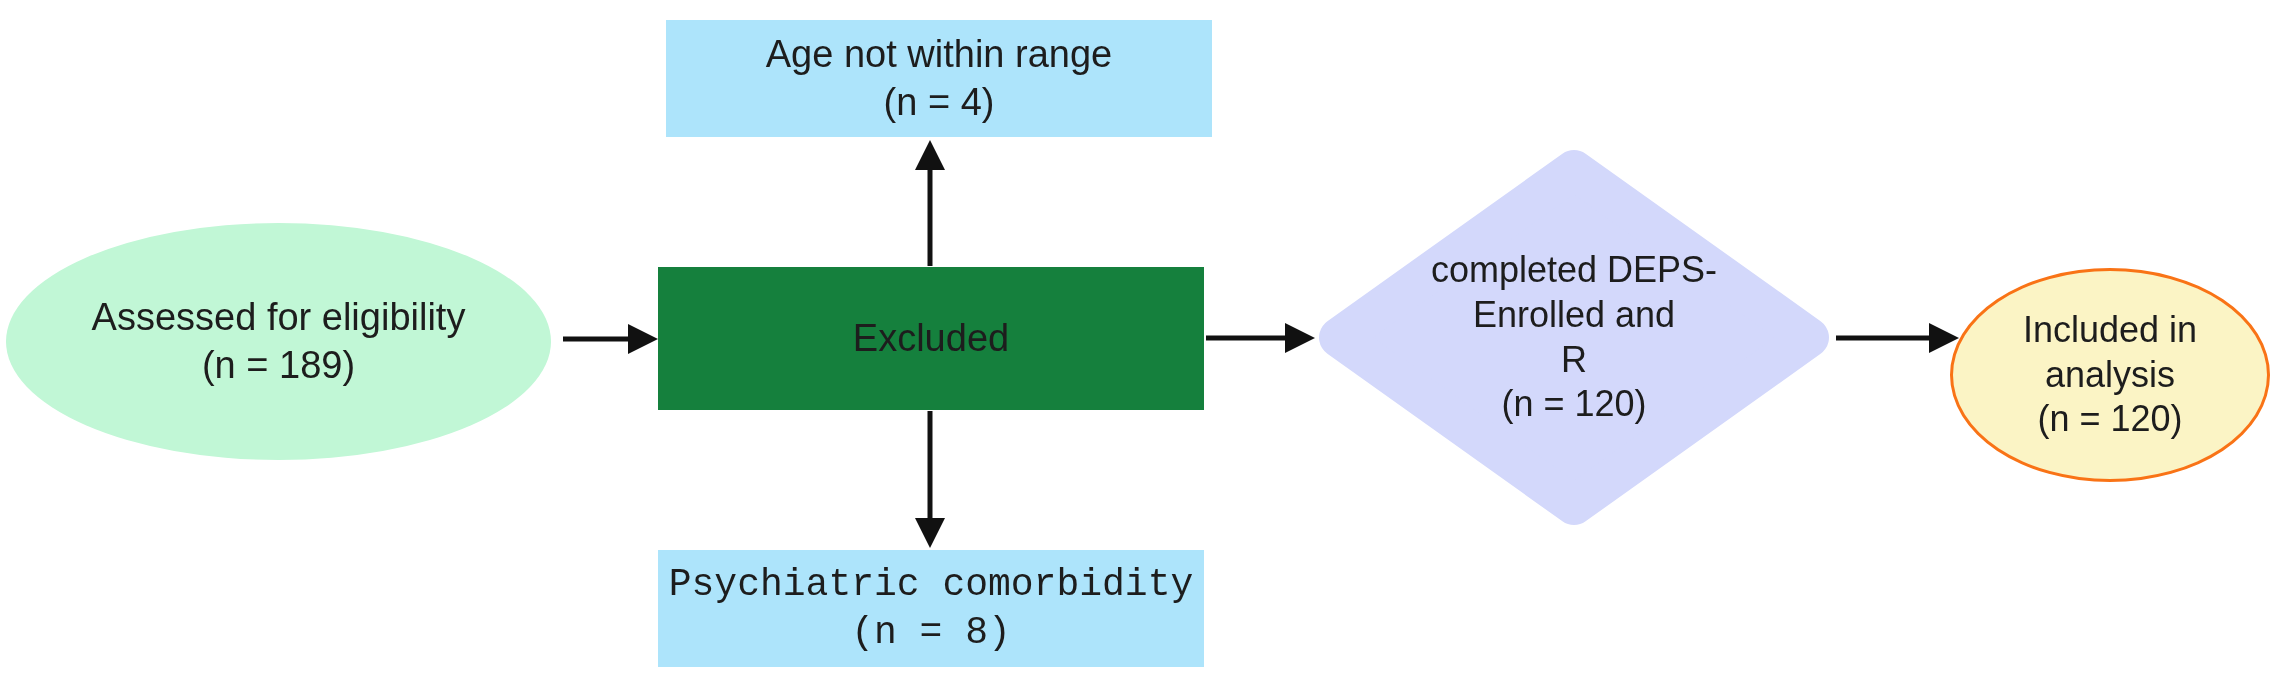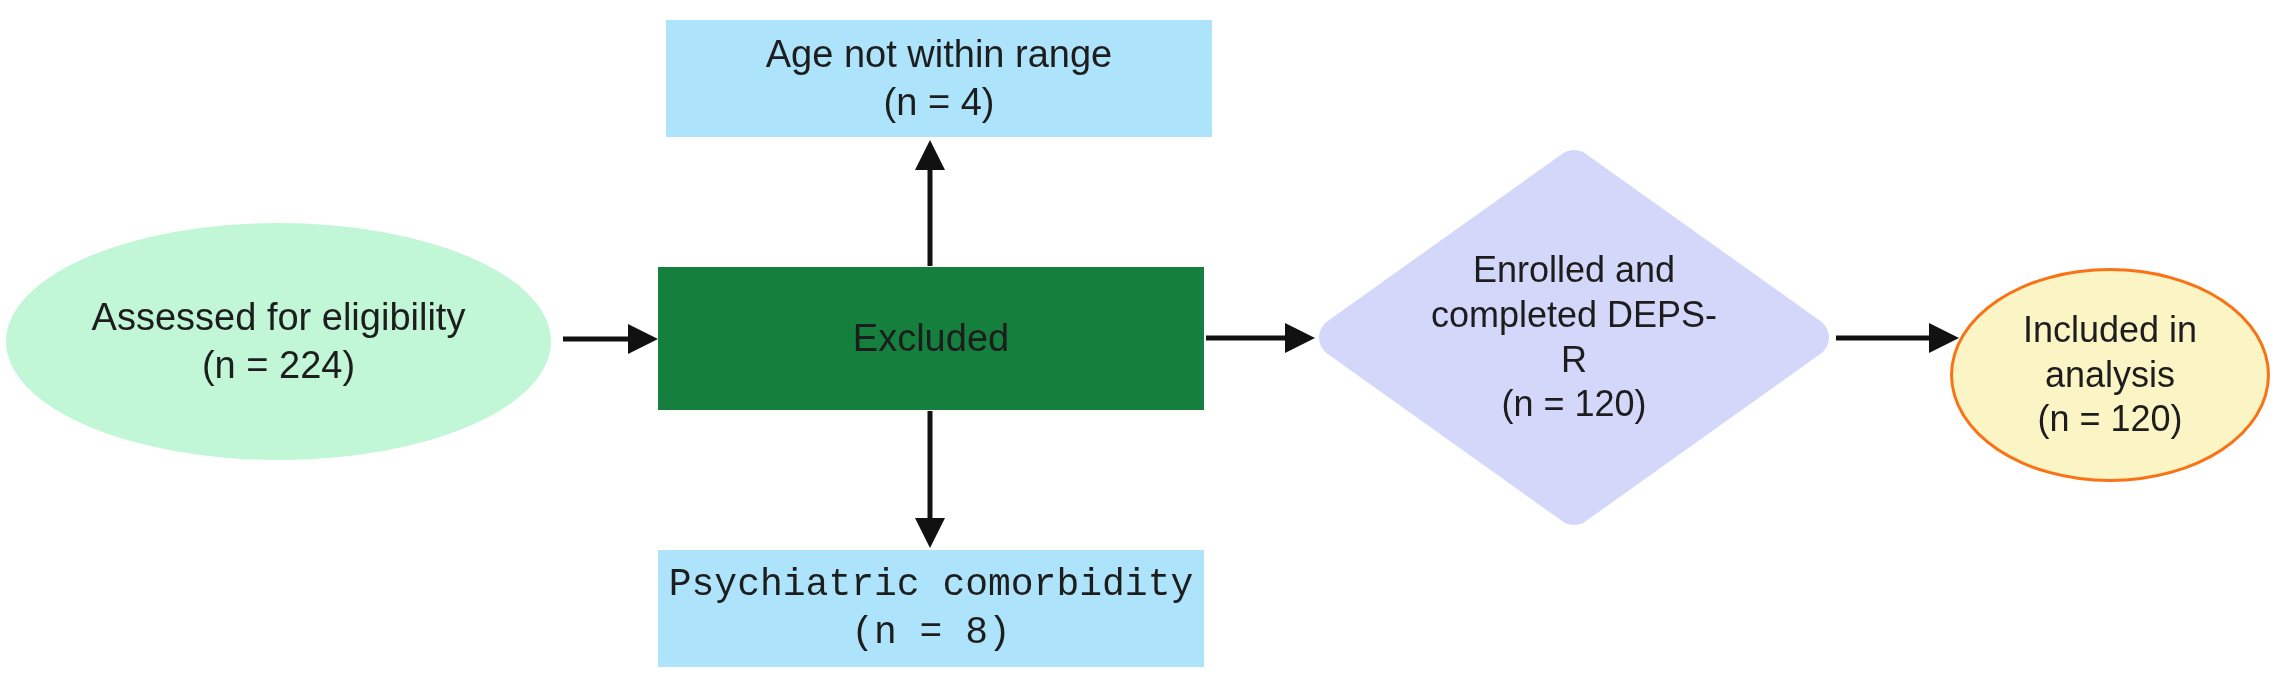--- a/index.html
+++ b/index.html
@@ -75,40 +75,40 @@
       <line x1="563" y1="339" x2="633" y2="339" marker-end="url(#ah)"></line>
       <line x1="930" y1="266" x2="930" y2="165" marker-end="url(#ah)"></line>
       <line x1="930" y1="411" x2="930" y2="523" marker-end="url(#ah)"></line>
       <line x1="1206" y1="338" x2="1290" y2="338" marker-end="url(#ah)"></line>
       <line x1="1836" y1="338" x2="1934" y2="338" marker-end="url(#ah)"></line>
     </g>
   </svg>
 
   <div class="node ellipse node-assessed" style="background-color: rgb(193, 247, 214);">
     <div class="line">Assessed for eligibility</div>
-    <div class="line">(n = 224)</div>
+    <div class="line">(n = 189)</div>
   </div>
 
   <div class="node node-age" style="background-color: rgb(173, 228, 251);">
     <div class="line">Age not within range</div>
     <div class="line">(n = 4)</div>
   </div>
 
   <div class="node node-excluded" style="background-color: #15803d;">
     <div class="line">Excluded</div>
   </div>
 
   <div class="node node-psych" style="background-color: rgb(173, 228, 251); font-family: Liberation Mono, monospace;">
     <div class="line">Psychiatric comorbidity</div>
     <div class="line">(n = 8)</div>
   </div>
 
   <div class="node node-enrolled-text">
+    <div class="line">completed DEPS-</div>
     <div class="line">Enrolled and</div>
-    <div class="line">completed DEPS-</div>
     <div class="line">R</div>
     <div class="line">(n = 120)</div>
   </div>
 
   <div class="node ellipse node-included" style="background-color: rgb(251, 244, 197);">
     <div class="line">Included in</div>
     <div class="line">analysis</div>
     <div class="line">(n = 120)</div>
   </div>
 

